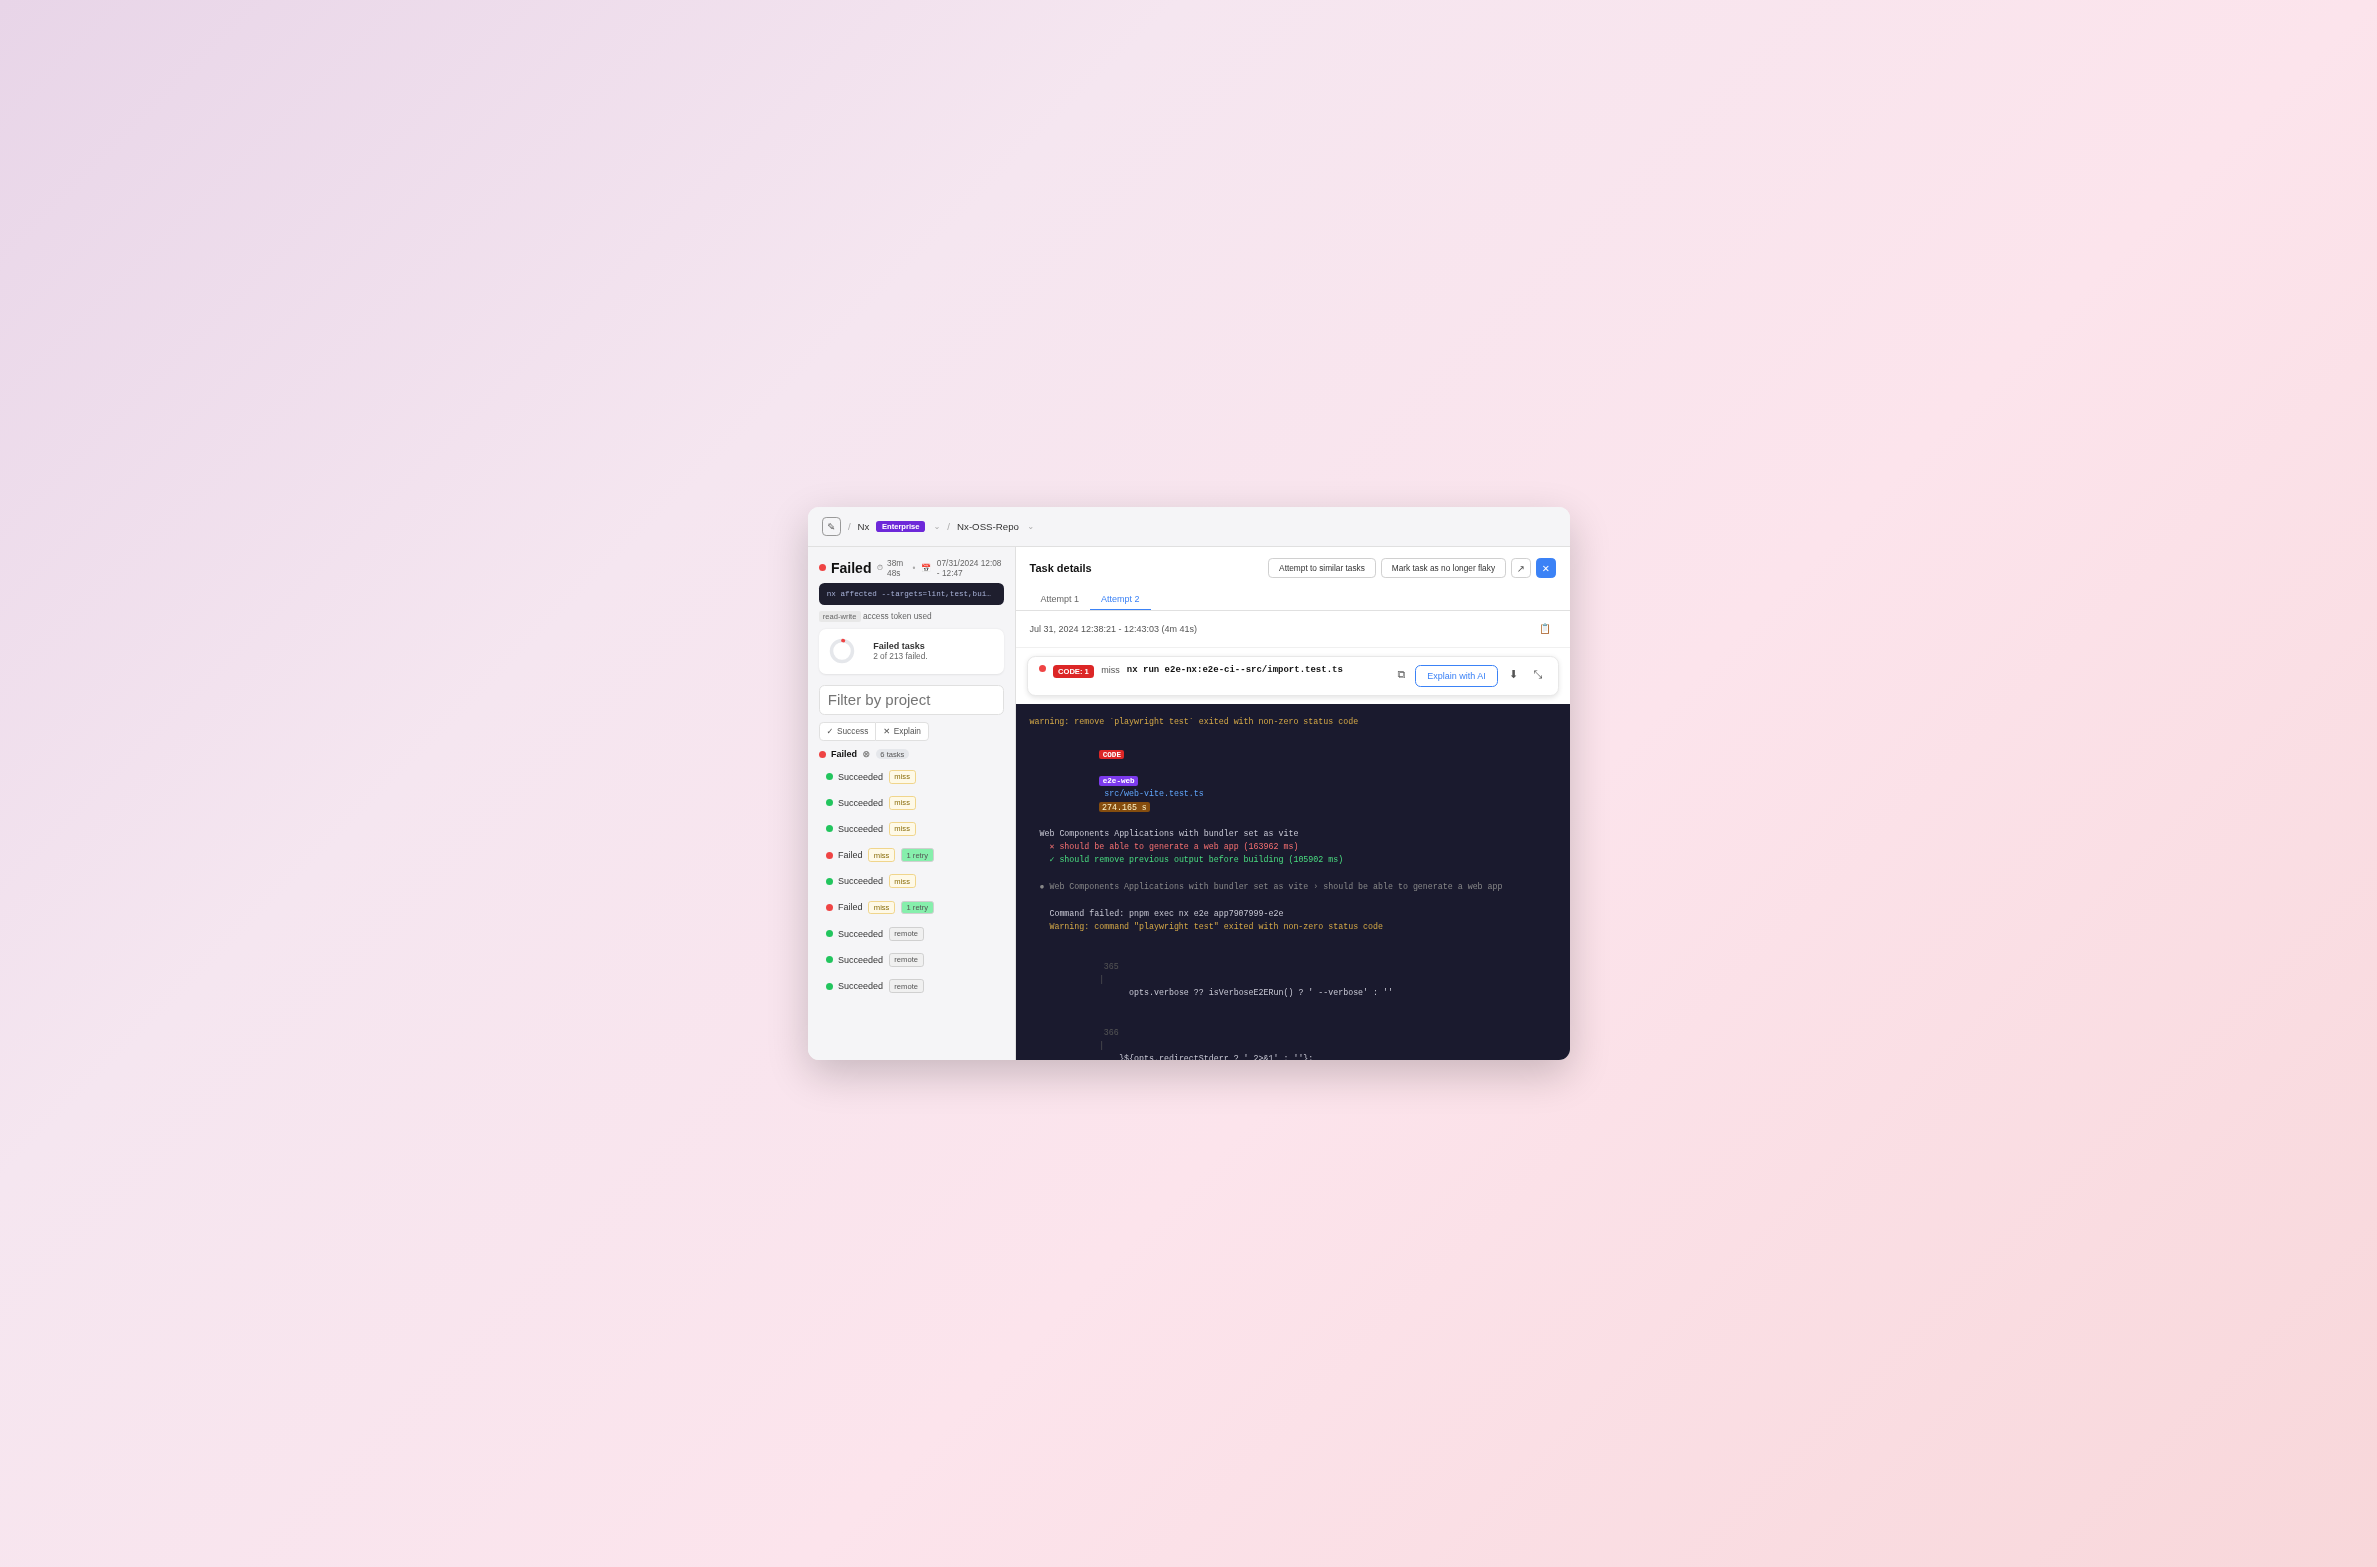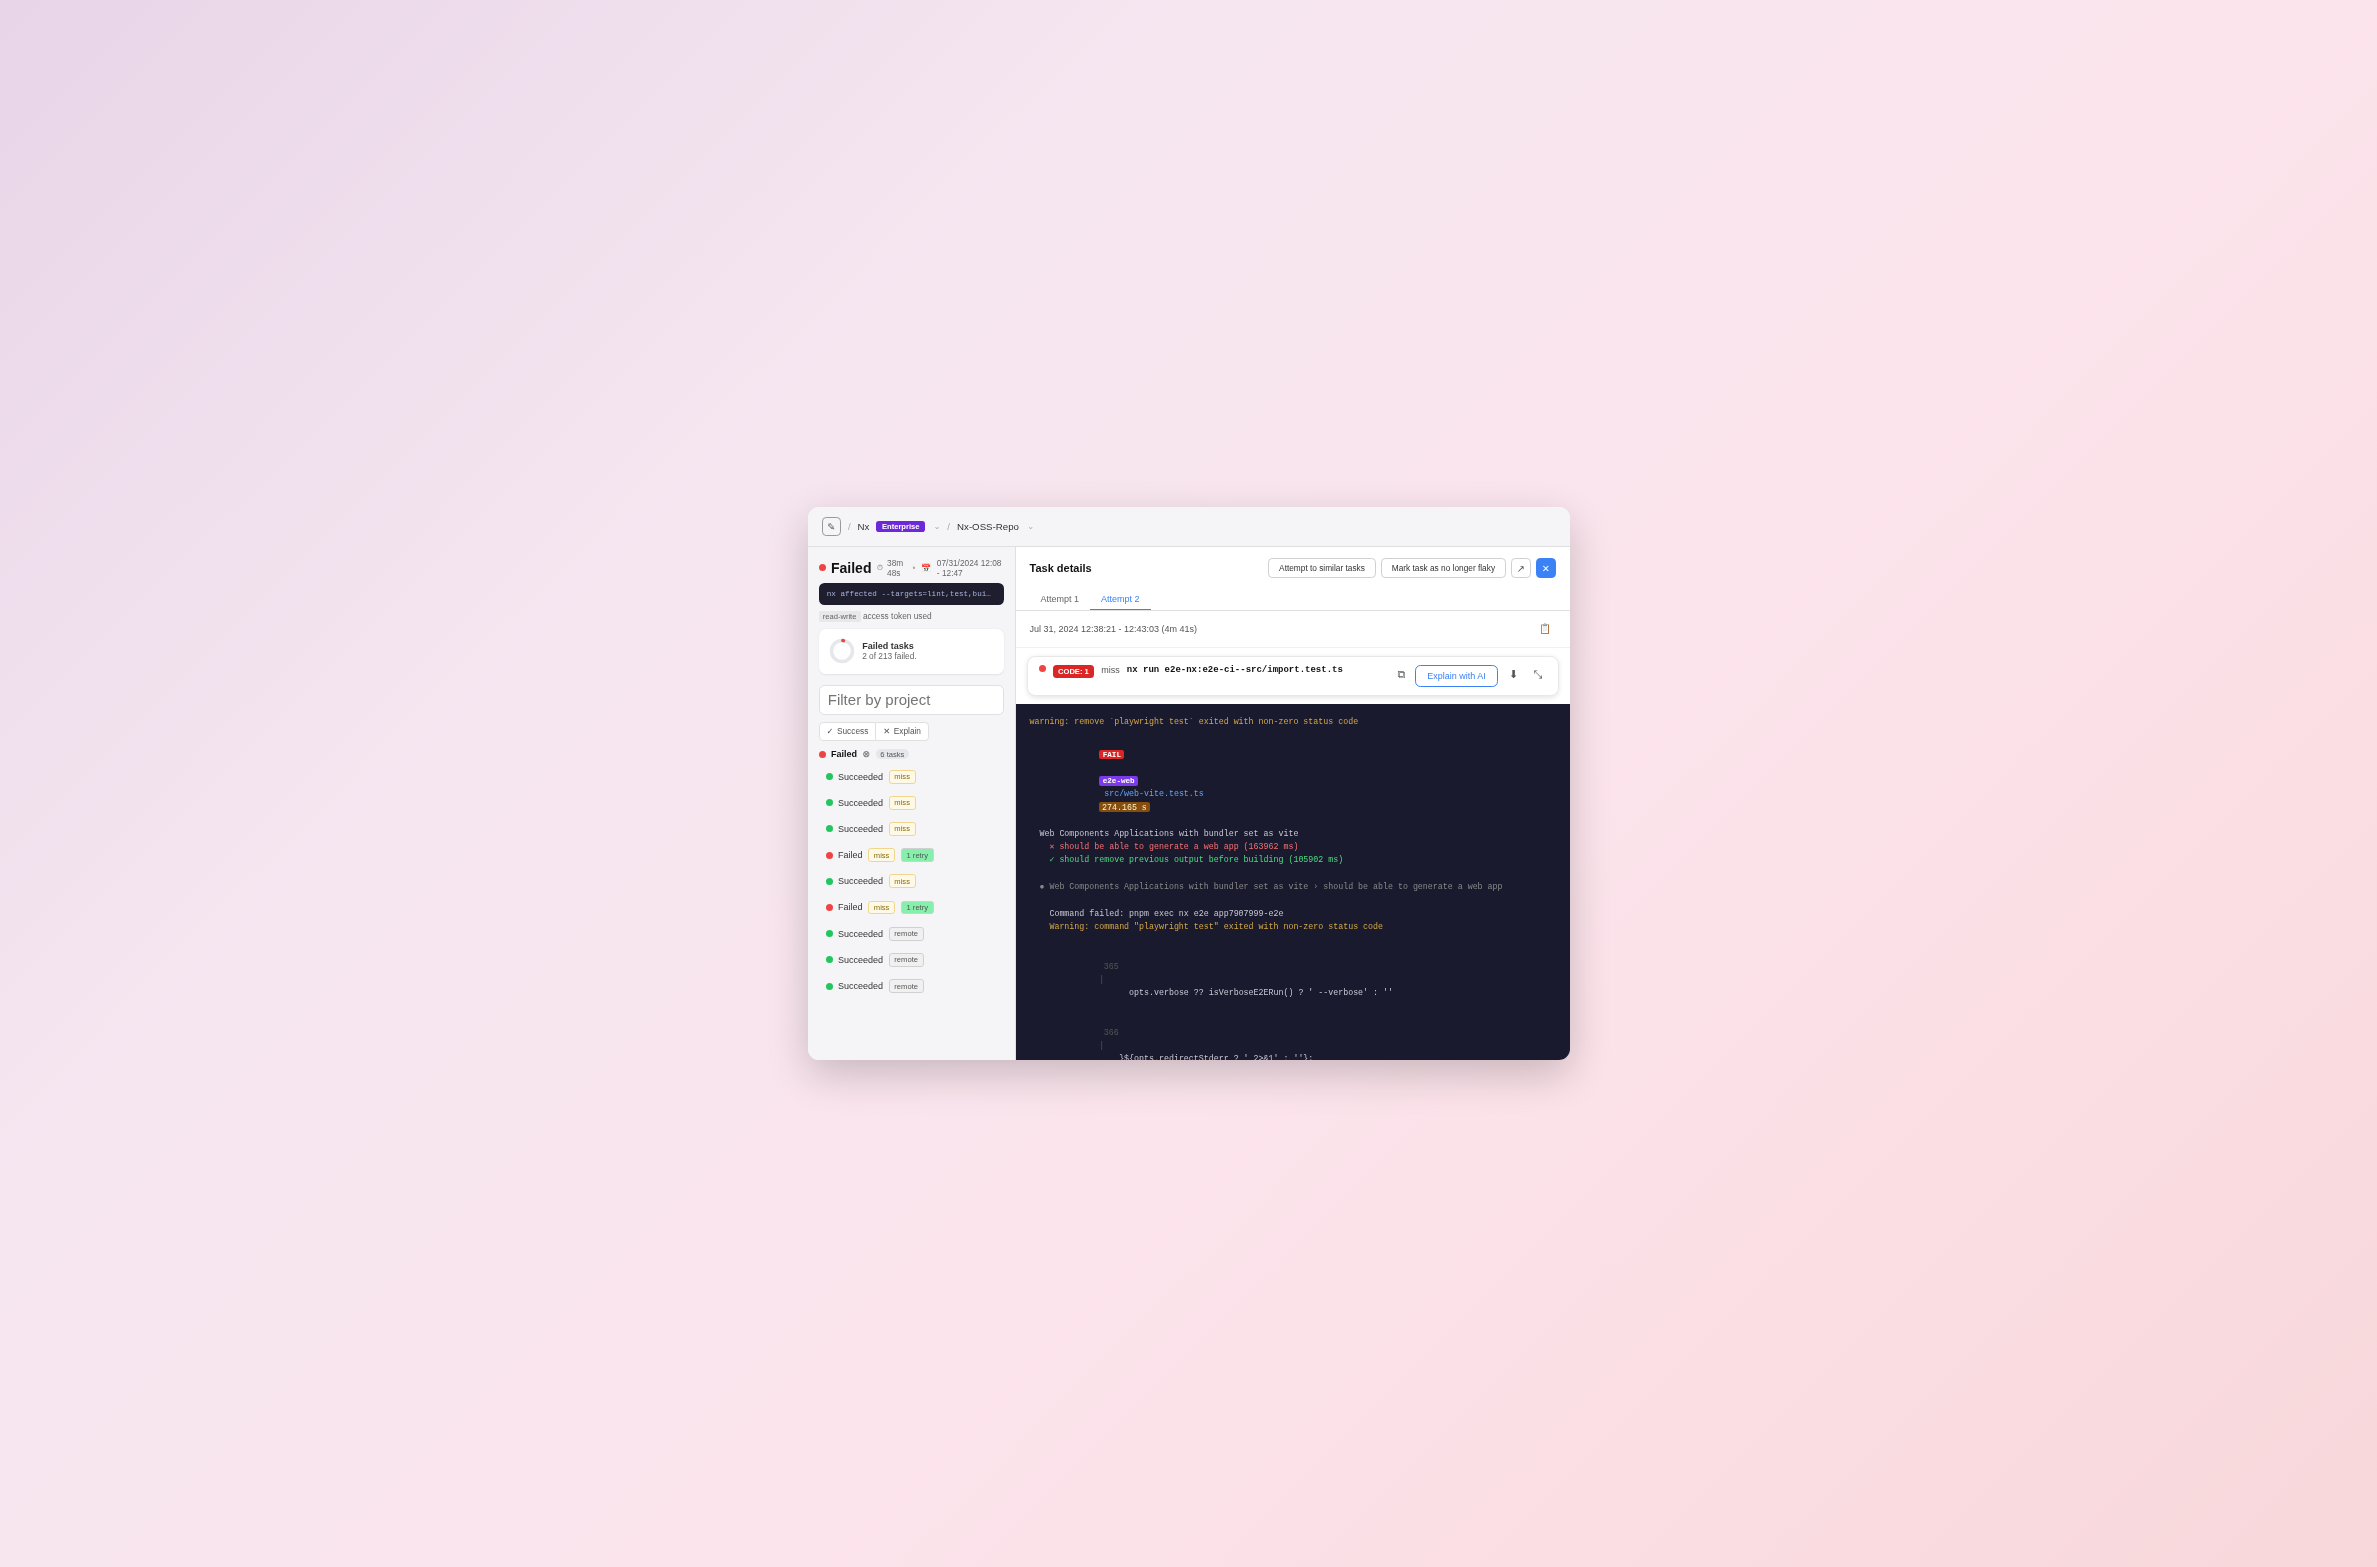--- a/index.html
+++ b/index.html
@@ -91,21 +91,21 @@
     }
     .access-token { font-size: 8.3px; color: #666; margin-bottom: 8.3px; }
     .access-token span { background: #e8e8e8; padding: 0.7px 4.2px; border-radius: 2.1px; font-size: 7.6px; }
 
     .failed-tasks-card {
       background: white;
       border-radius: 7px;
       padding: 8.3px 9.7px;
       display: flex;
       align-items: center;
-      gap: 6px;
+      gap: 17px;
       margin-bottom: 11px;
       box-shadow: 0 0.7px 2.1px rgba(0,0,0,0.08);
     }
     .donut {
       width: 28px; height: 28px; flex-shrink: 0;
       position: relative;
     }
     .donut svg { width: 28px; height: 28px; }
     .failed-tasks-info { flex: 1; }
     .failed-tasks-title { font-size: 9px; font-weight: 600; color: #333; }
@@ -513,21 +513,21 @@
             <span class="cmd-text">nx run e2e-nx:e2e-ci--src/import.test.ts</span>
             <button class="cmd-icon-btn">⧉</button>
             <button class="explain-btn">Explain with AI</button>
             <button class="download-btn">⬇</button>
             <button class="expand-btn">⤡</button>
           </div>
 
           <div class="code-output">
             <div class="code-line code-warn">warning: remove `playwright test` exited with non-zero status code</div>
             <div class="code-line" style="margin-top:5.5px;">
-              <span class="fail-badge-inline">FAIL</span>
+              <span class="fail-badge-inline">CODE</span>
               <span style="display:inline-block;width:4.2px;"></span>
               <span class="e2e-badge-inline">e2e-web</span>
               <span style="color:#60a5fa;"> src/web-vite.test.ts </span>
               <span class="code-yellow-bg">274.165 s</span>
             </div>
             <div class="code-line" style="color:#c8c8d4;">  Web Components Applications with bundler set as vite</div>
             <div class="code-line code-red">    ✕ should be able to generate a web app (163962 ms)</div>
             <div class="code-line code-green">    ✓ should remove previous output before building (105902 ms)</div>
             <div class="code-line">&nbsp;</div>
             <div class="code-line" style="color:#888;">  ● Web Components Applications with bundler set as vite › should be able to generate a web app</div>

